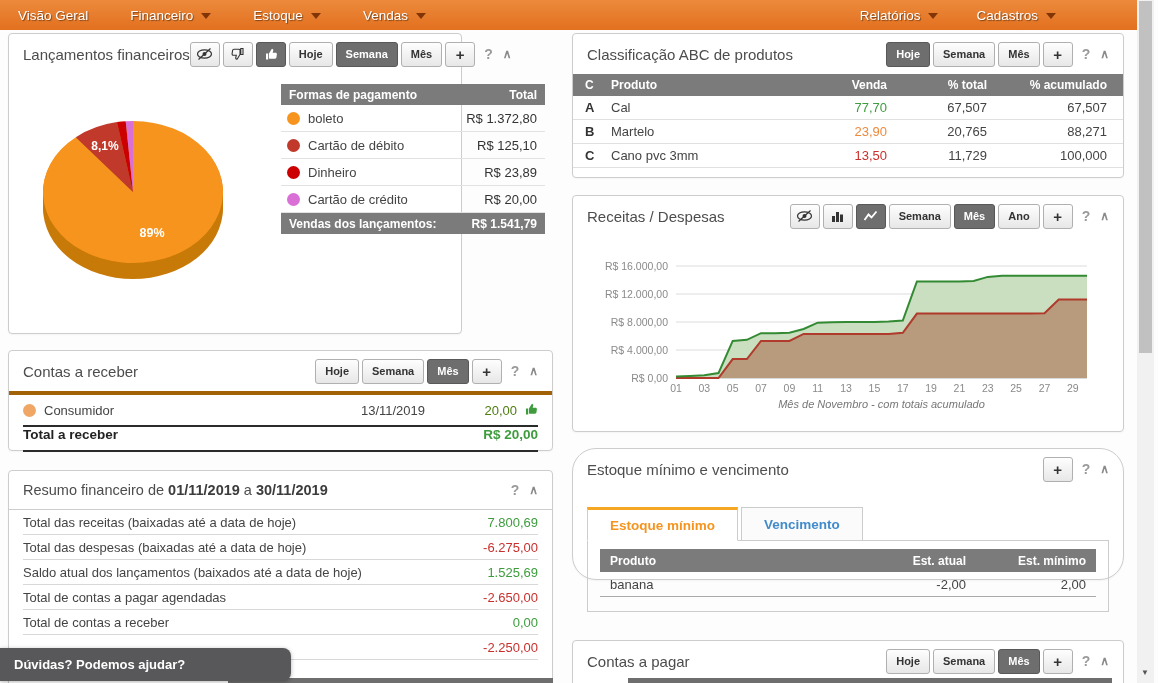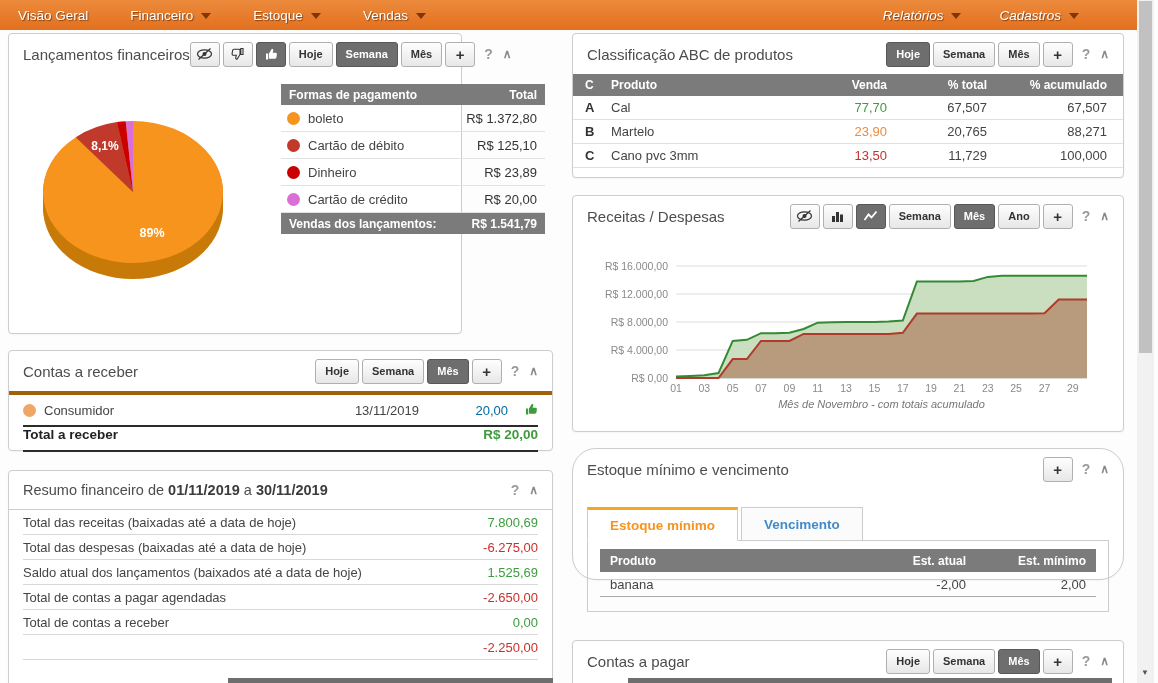--- a/index.html
+++ b/index.html
@@ -9,21 +9,21 @@
     font-family:"Liberation Sans", sans-serif; background:#fdfdfd;
   }
   
   .navbar {
     position:absolute; left:0; top:0; width:1137px; height:30px;
     background:linear-gradient(#EC8A3C,#E2701F);
     display:flex; align-items:center; justify-content:space-between;
   }
   .nav-group { display:flex; align-items:center; }
   .nav-group.left { padding-left:18px; gap:42px; }
-  .nav-group.right { padding-right:58px; gap:38px;font-style:italic; }
+  .nav-group.right { padding-right:81px; gap:38px; }
   .nav-item { display:flex; align-items:center; gap:8px; color:#fff; font-size:13.5px;
     text-shadow:1px 1px 1px rgba(0,0,0,.45); cursor:pointer; white-space:nowrap; }
   .nav-caret { width:0; height:0; border-left:5px solid transparent; border-right:5px solid transparent;
     border-top:6px solid rgba(110,40,0,.85); margin-top:2px; }
   
   .scrollbar { position:absolute; left:1137px; top:0; width:17px; height:683px; background:#F1F1F1; }
   .scroll-thumb { position:absolute; left:2px; top:1px; width:13px; height:352px; background:#C1C1C1; }
   .scroll-down { position:absolute; left:4px; top:668px; font-size:8px; color:#555; }
   
   .panel { position:absolute; background:#fff; border:1px solid #CDCDCD; border-radius:4px;
@@ -48,22 +48,22 @@
   .pay-head, .pay-foot { height:21px; padding:0 8px; justify-content:space-between; }
   .pay-row { height:27px; display:flex; align-items:center; padding:0 8px 0 6px;
     border-bottom:1px solid #e2e2e2; font-size:13px; color:#444; }
   .dot { width:13px; height:13px; border-radius:50%; margin-right:8px; flex:none; }
   .pay-row .pv { margin-left:auto; color:#333; }
   
   .cr-body { padding:0 14px; border-top:4px solid #a16207; }
   .cr-row { display:flex; align-items:center; height:30px; font-size:13px; color:#444; }
   .cr-row .lbl { width:280px; display:flex; align-items:center; }
   .cr-row .date { width:180px; text-align:center; }
-  .cr-row .vgroup { margin-left:auto; display:flex; align-items:center; gap:16px;
-    color:#0369a1; }
+  .cr-row .vgroup { margin-left:auto; display:flex; align-items:center; gap:7px;
+    color:#4d7c0f; }
   .cr-total { display:flex; height:27px; border-top:2px solid #2b2b2b;
     border-bottom:2px solid #2b2b2b; font-size:13.5px; font-weight:bold; color:#222; }
   .cr-total .tv { margin-left:auto; color:#3E9C3E; }
   
   .rs-title { display:flex; align-items:flex-start; gap:4px; font-size:14.5px; color:#4d4d4d; }
   .rs-title b { color:#3c3c3c; }
   .rs-body { padding:0 14px; border-top:1px solid #ccc; }
   .rs-row { display:flex; align-items:center; justify-content:space-between; height:25px;
     border-bottom:1px solid #d8d8d8; font-size:13px; color:#444; }
   .val-pos { color:#3E9C3E; }
@@ -438,19 +438,22 @@
           <button class="btn plusbtn">+</button>
           <span class="q-help">?</span>
           <span class="collapse">∧</span>
         </span>
     </div>
   </div>
 
   <div class="strip" style="left:228px;width:325px;"></div>
   <div class="strip" style="left:628px;width:484px;"></div>
 
+  <div class="tooltip">
+    <span>Dúvidas? Podemos ajudar?</span>
+  </div>
 
   <div class="scrollbar">
     <div class="scroll-thumb"></div>
     <div class="scroll-down">▼</div>
   </div>
 
 </div>
 
 </body></html>

